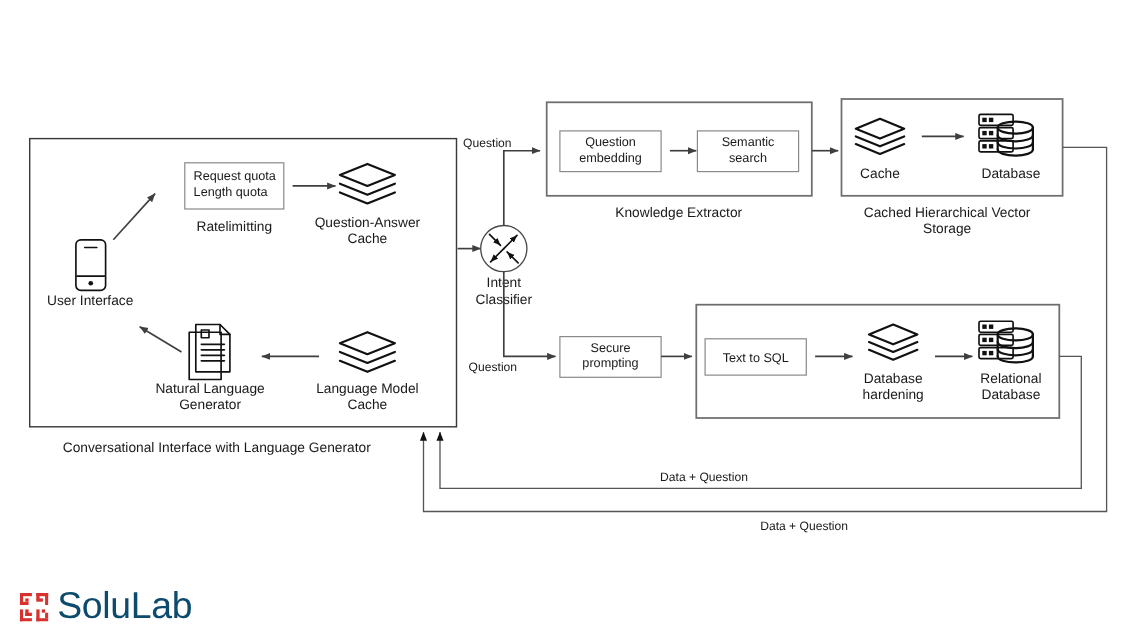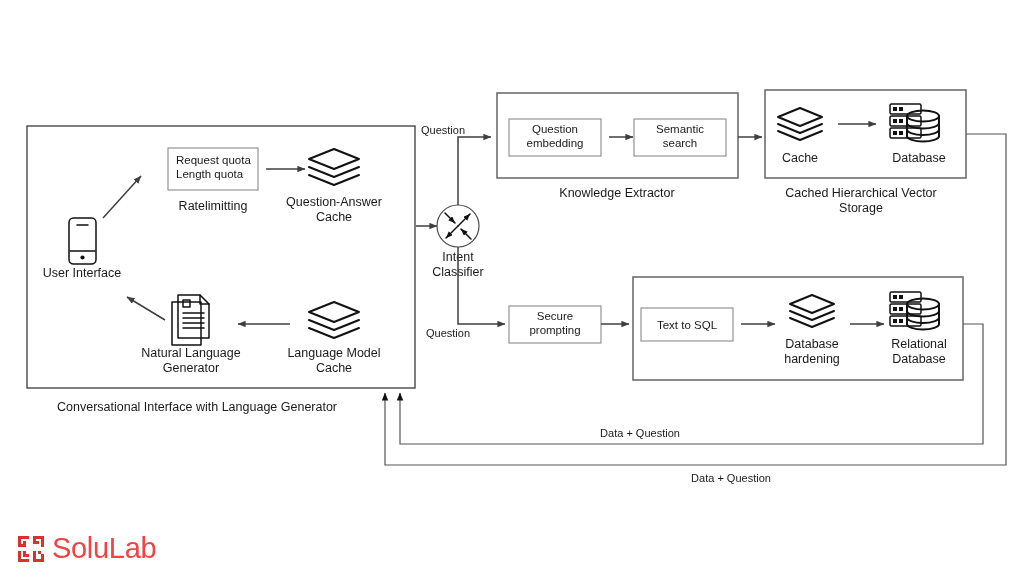--- a/index.html
+++ b/index.html
@@ -91,23 +91,23 @@
     display: flex;
     align-items: center;
     gap: 8px;
   }
   #logo .logo-mark {
     width: 26px;
     height: 26px;
   }
   #logo .logo-text {
     font-family: "Liberation Sans", sans-serif;
-    font-size: 29px;
+    font-size: 34px;
     letter-spacing: -0.3px;
-    color: #ef4444;
+    color: #0c4a6e;
   }
 </style>
 </head>
 <body>
 
 <div id="diagram-root">
 
   <svg class="canvas" viewBox="0 0 1024 577">
     <defs>
       <marker id="arrow" markerWidth="9" markerHeight="9" refX="7.6" refY="3.2" orient="auto" markerUnits="userSpaceOnUse">

